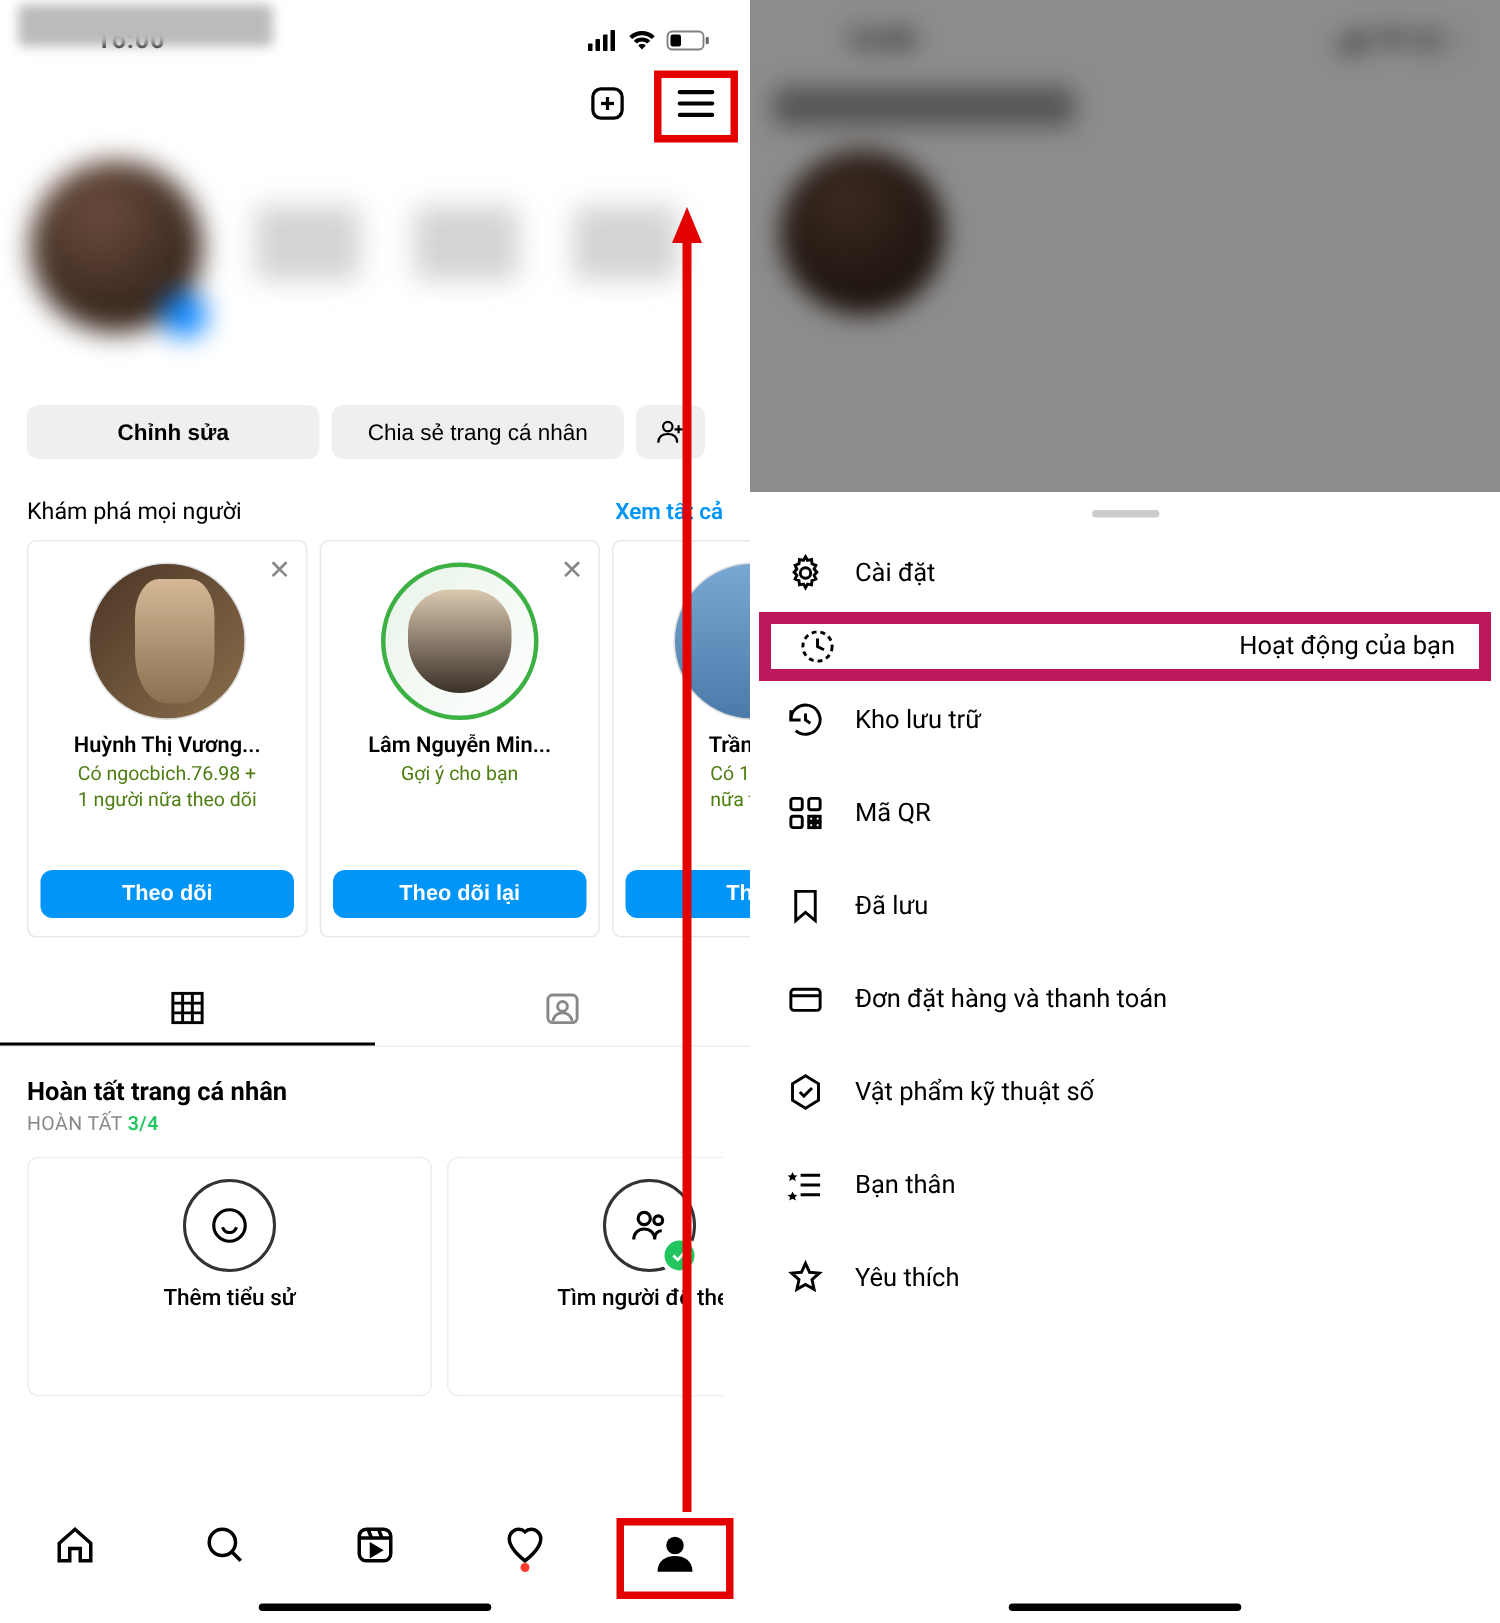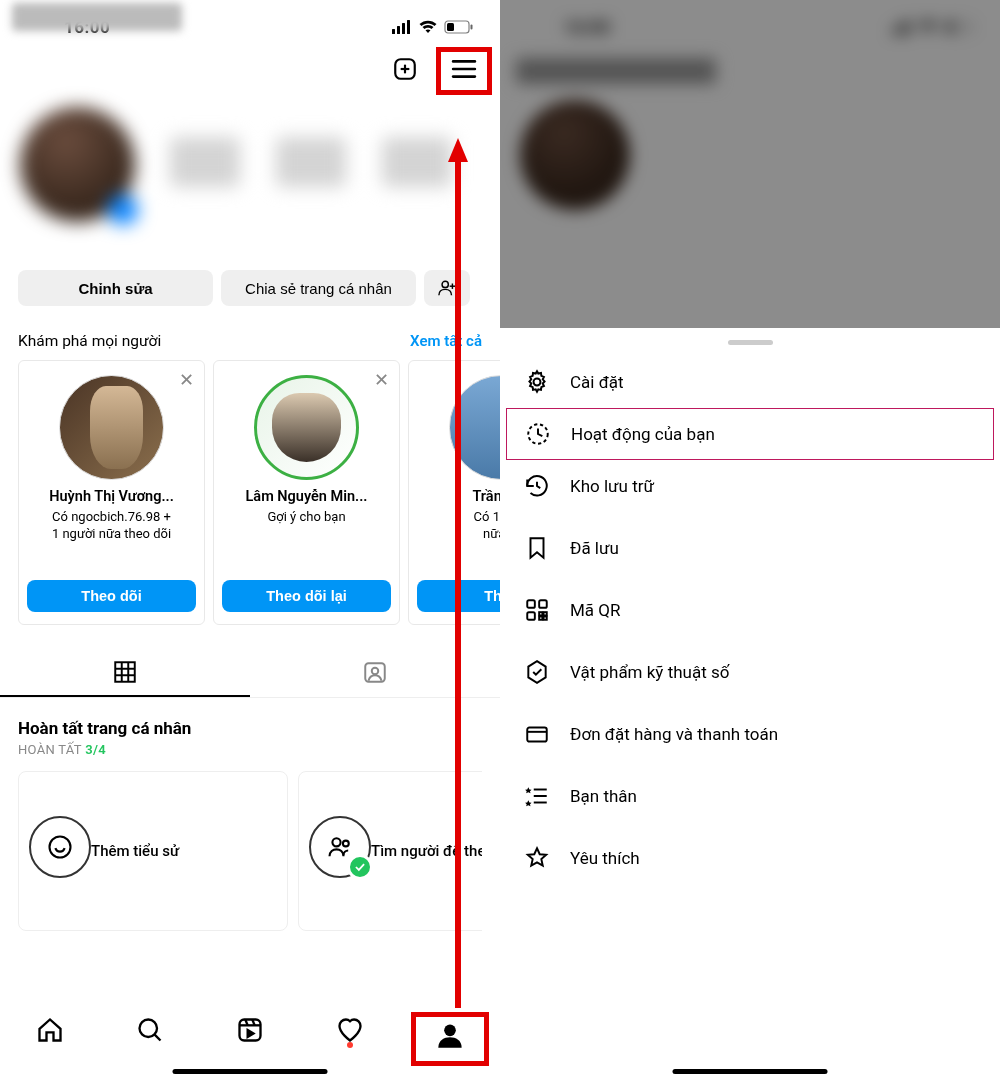--- a/index.html
+++ b/index.html
@@ -38,37 +38,37 @@
 
   
   .discover-head { display: flex; justify-content: space-between; align-items: center; padding: 26px 18px 10px 18px; }
   .discover-title { font-size: 15.5px; font-weight: 400; }
   .see-all { color: #0095f6; font-size: 15px; font-weight: 600; }
   .discover-cards { display: flex; gap: 8px; padding: 0 0 0 18px; overflow:hidden; }
   .card { width: 187px; min-width:187px; height: 265px; border: 1px solid #e8e8e8; border-radius: 6px; padding: 14px 8px 12px 8px; display: flex; flex-direction: column; align-items: center; position: relative; }
   .card-close { position: absolute; top: 8px; right: 10px; font-size: 18px; color: #888; }
   .card-avatar { width: 105px; height: 105px; border-radius: 50%; background: #ccc; margin-bottom: 8px; background-size:cover; background-position:center; border:1px solid #ddd;}
   .card-name { font-size: 14.5px; font-weight: 600; text-align: right; line-height:1.3; margin-bottom:2px;}
-  .card-sub { font-size: 13px; color: #000000; text-align: center; line-height:1.3; margin-bottom:auto;}
+  .card-sub { font-size: 13px; color: #4d7c0f; line-height:1.3; margin-bottom:auto;}
   .card-follow { width: 100%; background: #0095f6; color: #fff; border: none; border-radius: 8px; padding: 8px 0; font-size: 14.5px; font-weight: 600; }
 
   
   .tabs { display: flex; margin-top: 24px; border-bottom: 1px solid #eee;}
   .tab { flex: 1; display:flex; justify-content:center; padding:10px 0; border-bottom:2px solid transparent;}
   .tab.active { border-bottom-color:#000;}
   .tab svg { width:26px; height:26px;}
   .tab.tagged svg { color:#888;}
 
   
   .complete-sec { padding: 20px 18px 12px 18px;}
   .complete-title { font-size: 17px; font-weight: 700; margin-bottom:4px;}
   .complete-sub { font-size: 13px; color:#888; text-transform:uppercase; letter-spacing:0.3px;}
   .complete-sub .green { color:#22c55e; font-weight:600;}
   .complete-cards { display:flex; gap:10px; margin-top:14px; overflow:hidden;}
-  .ccard { width:270px; min-width:270px; height:160px; border:1px solid #eee; border-radius:8px; display:flex; flex-direction:row; align-items:center; padding:14px 10px; position:relative;}
+  .ccard { width:270px; min-width:270px; height:160px; border:1px solid #eee; border-radius:8px; display:flex; flex-direction:column; align-items:center; padding:14px 10px; position:relative;}
   .ccard-icon { width:62px; height:62px; border:2px solid #333; border-radius:50%; display:flex; align-items:center; justify-content:center; margin-bottom:8px; position:relative;}
   .ccard-icon svg {width:28px;height:28px;}
   .ccard-done { position:absolute; right:-4px; bottom:-4px; width:26px; height:26px; background:#22c55e; border-radius:50%; border:3px solid #fff; display:flex;align-items:center;justify-content:center;}
   .ccard-done svg{width:14px;height:14px;color:#fff;}
   .ccard-label { font-size:15px; font-weight:500; text-align:center;}
 
   
   .bottom-nav { position:absolute; bottom:0; left:0; right:0; height:76px; display:flex; background:#fff; border-top:none;}
   .nav-item { flex:1; display:flex; align-items:flex-start; justify-content:center; padding-top:10px; position:relative;}
   .nav-item svg { width:28px; height:28px;}
@@ -86,21 +86,21 @@
   .right-blur-bg .blur-avatar2 { position:absolute; top:100px; left:20px; width:110px;height:110px; border-radius:50%; background: radial-gradient(circle at 40% 30%, #6b4d3e 0%, #3c2a1f 60%);}
   .right-blur-bg .blur-name2 { position:absolute; top:58px; left:16px; width:200px;height:26px; background:#999; border-radius:4px;}
   
   
   .sheet { position:absolute; left:0; right:0; top:328px; bottom:0; background:#fff; border-radius:16px 16px 0 0; z-index:10; padding-top:12px;}
   .sheet-handle { width:45px; height:5px; background:#ccc; border-radius:3px; margin:0 auto 6px auto;}
   .menu { display:flex; flex-direction:column;}
   .menu-item { display:flex; align-items:center; gap:18px; padding:18px 22px; font-size:17px; font-weight:400;}
   .menu-item .micon { width:30px; display:flex; justify-content:center;}
   .menu-item svg { width:26px; height:26px;}
-  .menu-item.hl { border:1px solid #be185d; margin:-5px 6px; padding:12px 16px;}
+  .menu-item.hl { border:8px solid #be185d; margin:-5px 6px; padding:2px 16px;justify-content:space-between;}
   
   .home-indicator-r { position:absolute; bottom:8px; left:50%; transform:translateX(-50%); width:155px; height:5px; background:#000; border-radius:3px; z-index:20;}
 
   
   .av1 { background: linear-gradient(135deg, #4a3425, #8b6f4d); position:relative;}
   .av1::after{content:"";position:absolute;inset:10px 20px 10px 30px;background:linear-gradient(180deg,#d4b896,#8a7050);border-radius:30% 30% 40% 40%;}
   .av2 { background: linear-gradient(135deg, #e8f4e8, #fff); position:relative; border:3px solid #3cb043;}
   .av2::after{content:"";position:absolute;inset:15px;background:linear-gradient(180deg,#dbc9b0,#3a3028);border-radius:40% 40% 50% 50%;}
   .av3 { background: linear-gradient(180deg, #7aa8d4, #4a7aa8); position:relative;}
 </style>
@@ -358,56 +358,56 @@
                 <path d="M3 12 A9 9 0 1 1 6 18.5"></path>
                 <polyline points="3,6 3,12 9,12"></polyline>
                 <polyline points="12,8 12,12 15,14"></polyline>
               </svg>
             </span>
           <span>Kho lưu trữ</span>
         </div>
         <div class="menu-item">
           <span class="micon">
               <svg viewBox="0 0 24 24" fill="none" stroke="#000" stroke-width="1.8">
-                <path d="M6 3 H18 V21 L12 16 L6 21 Z"></path>
-              </svg>
-            </span>
-          <span>Đã lưu</span>
-        </div>
-        <div class="menu-item">
-          <span class="micon">
-              <svg viewBox="0 0 24 24" fill="none" stroke="#000" stroke-width="1.8">
                 <rect x="3" y="3" width="7" height="7" rx="1.5"></rect>
                 <rect x="14" y="3" width="7" height="7" rx="1.5"></rect>
                 <rect x="3" y="14" width="7" height="7" rx="1.5"></rect>
                 <rect x="14" y="14" width="3" height="3"></rect>
                 <rect x="18" y="18" width="3" height="3"></rect>
                 <rect x="14" y="18" width="3" height="3"></rect>
                 <rect x="18" y="14" width="3" height="3"></rect>
               </svg>
             </span>
           <span>Mã QR</span>
         </div>
         <div class="menu-item">
           <span class="micon">
               <svg viewBox="0 0 24 24" fill="none" stroke="#000" stroke-width="1.8">
+                <path d="M6 3 H18 V21 L12 16 L6 21 Z"></path>
+              </svg>
+            </span>
+          <span>Đã lưu</span>
+        </div>
+        <div class="menu-item">
+          <span class="micon">
+              <svg viewBox="0 0 24 24" fill="none" stroke="#000" stroke-width="1.8">
+                <rect x="3" y="6" width="18" height="13" rx="2"></rect>
+                <line x1="3" y1="10" x2="21" y2="10"></line>
+              </svg>
+            </span>
+          <span>Đơn đặt hàng và thanh toán</span>
+        </div>
+        <div class="menu-item">
+          <span class="micon">
+              <svg viewBox="0 0 24 24" fill="none" stroke="#000" stroke-width="1.8">
                 <path d="M12 2 L20 7 V17 L12 22 L4 17 V7 Z"></path>
                 <polyline points="8.5,12 11,14.5 16,9.5"></polyline>
               </svg>
             </span>
           <span>Vật phẩm kỹ thuật số</span>
-        </div>
-        <div class="menu-item">
-          <span class="micon">
-              <svg viewBox="0 0 24 24" fill="none" stroke="#000" stroke-width="1.8">
-                <rect x="3" y="6" width="18" height="13" rx="2"></rect>
-                <line x1="3" y1="10" x2="21" y2="10"></line>
-              </svg>
-            </span>
-          <span>Đơn đặt hàng và thanh toán</span>
         </div>
         <div class="menu-item">
           <span class="micon">
               <svg viewBox="0 0 24 24" fill="none" stroke="#000" stroke-width="1.8">
                 <line x1="9" y1="6" x2="21" y2="6"></line>
                 <line x1="9" y1="12" x2="21" y2="12"></line>
                 <line x1="9" y1="18" x2="21" y2="18"></line>
                 <path d="M4 4 L5 6 L7 6.2 L5.5 7.5 L6 9.5 L4 8.5 L2 9.5 L2.5 7.5 L1 6.2 L3 6 Z" fill="#000" stroke="none"></path>
                 <path d="M4 16 L5 18 L7 18.2 L5.5 19.5 L6 21.5 L4 20.5 L2 21.5 L2.5 19.5 L1 18.2 L3 18 Z" fill="#000" stroke="none"></path>
               </svg>

